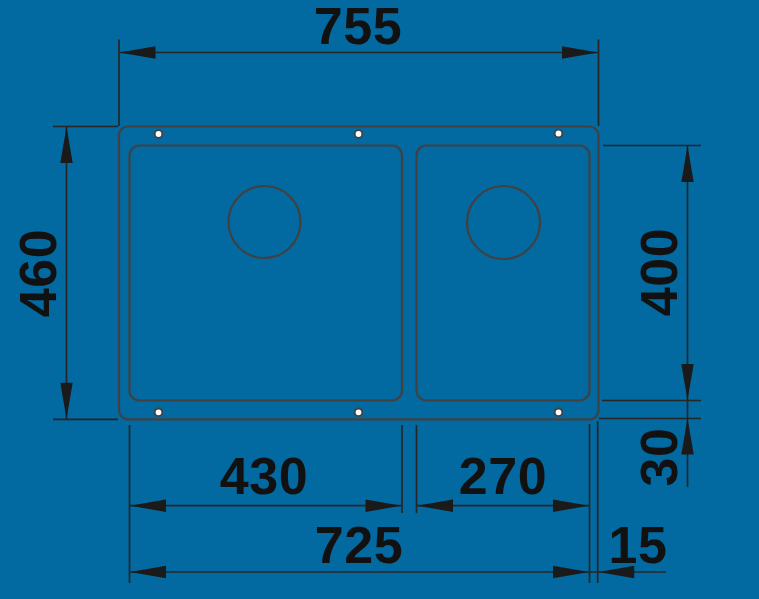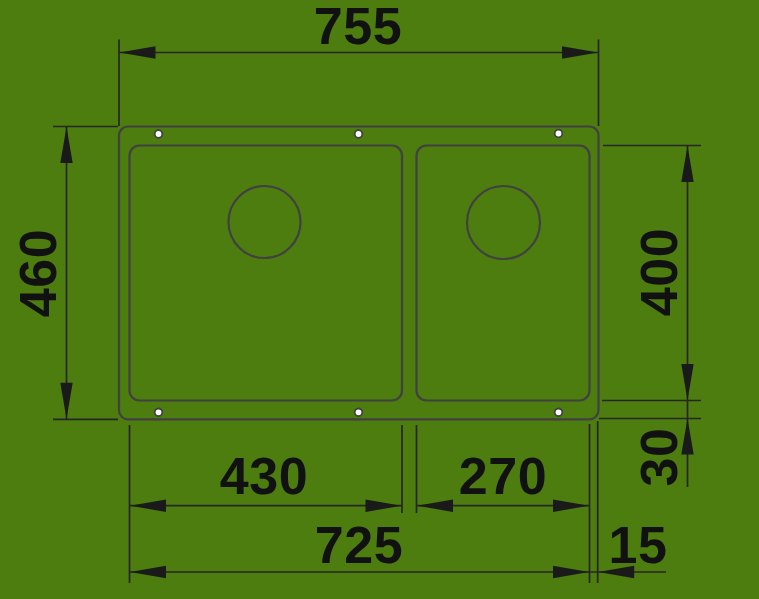--- a/index.html
+++ b/index.html
@@ -8,21 +8,21 @@
     background: #ffffff;
     width: 759px;
     height: 599px;
     overflow: hidden;
     font-family: "Liberation Sans", sans-serif;
   }
   .stage {
     position: relative;
     width: 759px;
     height: 599px;
-    background: #4d7c0f;
+    background: #0369a1;
   }
   svg { display: block; }
   .outline-stroke {
     fill: none;
     stroke: #414141;
     stroke-width: 2.2;
   }
   .hole-stroke {
     fill: #ffffff;
     stroke: #414141;

